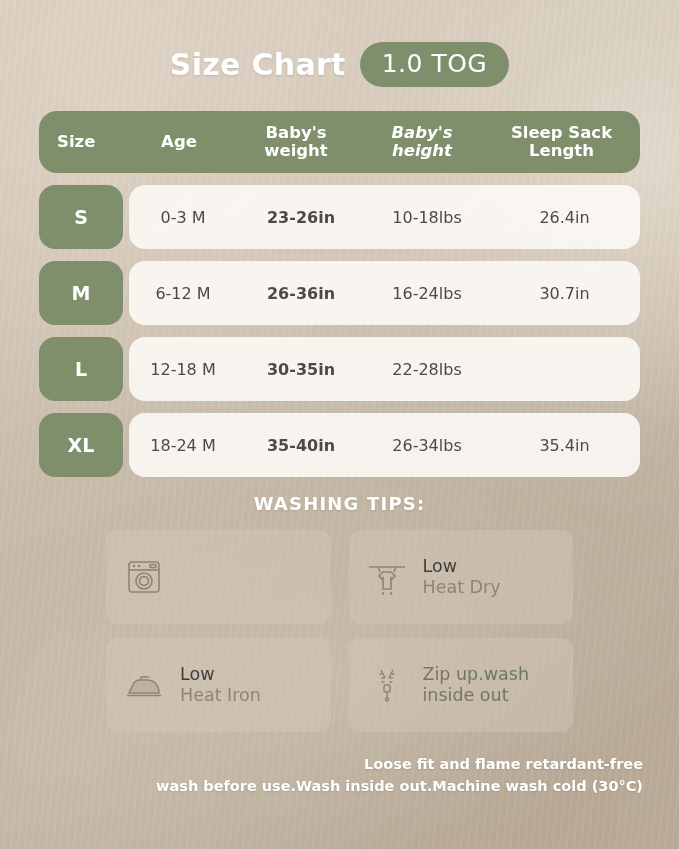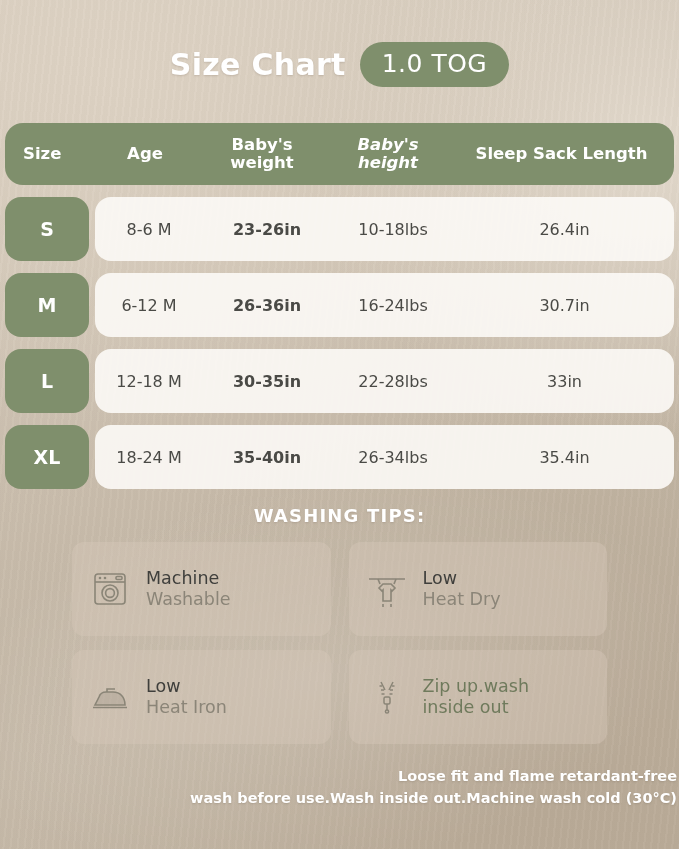--- a/index.html
+++ b/index.html
@@ -37,21 +37,21 @@
     left: -10%; top: 55%;
     width: 130%; height: 60%;
     transform: rotate(-9deg);
     background: radial-gradient(60% 55% at 45% 40%, rgba(255,255,255,0.16) 0%, rgba(255,255,255,0) 70%);
     z-index: 2;
   }
 
   .content {
     position: relative;
     z-index: 3;
-    padding: 0 2px;
+    padding: 0 36px;
   }
 
   
   .title-row {
     display: flex;
     align-items: center;
     justify-content: center;
     gap: 14px;
     padding-top: 42px;
     padding-bottom: 20px;
@@ -67,21 +67,21 @@
     background: #7f8f6c;
     color: #ffffff;
     font-size: 25px;
     font-weight: 400;
     padding: 7px 22px 9px;
     border-radius: 24px;
     letter-spacing: .5px;
   }
 
   
-  .table { margin: 16px 3px; }
+  .table { margin: 4px 3px; }
 
   .thead {
     display: flex;
     background: #7f8f6c;
     border-radius: 18px;
     color: #fff;
     min-height: 62px;
     align-items: center;
     overflow: hidden;
   }
@@ -215,21 +215,21 @@
       <div class="th c0">Size</div>
       <div class="th c1">Age</div>
       <div class="th c2">Baby's weight</div>
       <div class="th c3">Baby's height</div>
       <div class="th c4">Sleep Sack Length</div>
     </div>
 
     <div class="trow">
       <div class="size-cell">S</div>
       <div class="row-body">
-        <div class="td c1">8-6 M</div>
+        <div class="td c1">0-3 M</div>
         <div class="td c2">23-26in</div>
         <div class="td c3">10-18lbs</div>
         <div class="td c4">26.4in</div>
       </div>
     </div>
 
     <div class="trow">
       <div class="size-cell">M</div>
       <div class="row-body">
         <div class="td c1">6-12 M</div>
@@ -238,21 +238,20 @@
         <div class="td c4">30.7in</div>
       </div>
     </div>
 
     <div class="trow">
       <div class="size-cell">L</div>
       <div class="row-body">
         <div class="td c1">12-18 M</div>
         <div class="td c2">30-35in</div>
         <div class="td c3">22-28lbs</div>
-        <div class="td c4">33in</div>
       </div>
     </div>
 
     <div class="trow">
       <div class="size-cell">XL</div>
       <div class="row-body">
         <div class="td c1">18-24 M</div>
         <div class="td c2">35-40in</div>
         <div class="td c3">26-34lbs</div>
         <div class="td c4">35.4in</div>
@@ -269,24 +268,20 @@
       <div class="tip-icon">
         <svg width="46" height="46" viewBox="0 0 46 46" fill="none" stroke="#8a8577" stroke-width="1.6">
           <rect x="8" y="8" width="30" height="30" rx="3"></rect>
           <line x1="8" y1="16" x2="38" y2="16"></line>
           <circle cx="13" cy="12" r="1.3" fill="#8a8577" stroke="none"></circle>
           <circle cx="18" cy="12" r="1.3" fill="#8a8577" stroke="none"></circle>
           <rect x="29" y="10.5" width="6" height="3" rx="1"></rect>
           <circle cx="23" cy="27" r="8"></circle>
           <circle cx="23" cy="27" r="4.4"></circle>
         </svg>
-      </div>
-      <div class="tip-text">
-        <div class="tip-l1">Machine</div>
-        <div class="tip-l2">Washable</div>
       </div>
     </div>
 
     <div class="tip">
       <div class="tip-icon">
         <svg width="46" height="46" viewBox="0 0 46 46" fill="none" stroke="#8a8577" stroke-width="1.6">
           <line x1="5" y1="13" x2="41" y2="13"></line>
           <path d="M15 22 L19 18 h8 l4 4 -3 3 -1 -1 v11 h-8 V24 l-1 1 z"></path>
           <line x1="14" y1="13" x2="16" y2="18"></line>
           <line x1="32" y1="13" x2="30" y2="18"></line>

